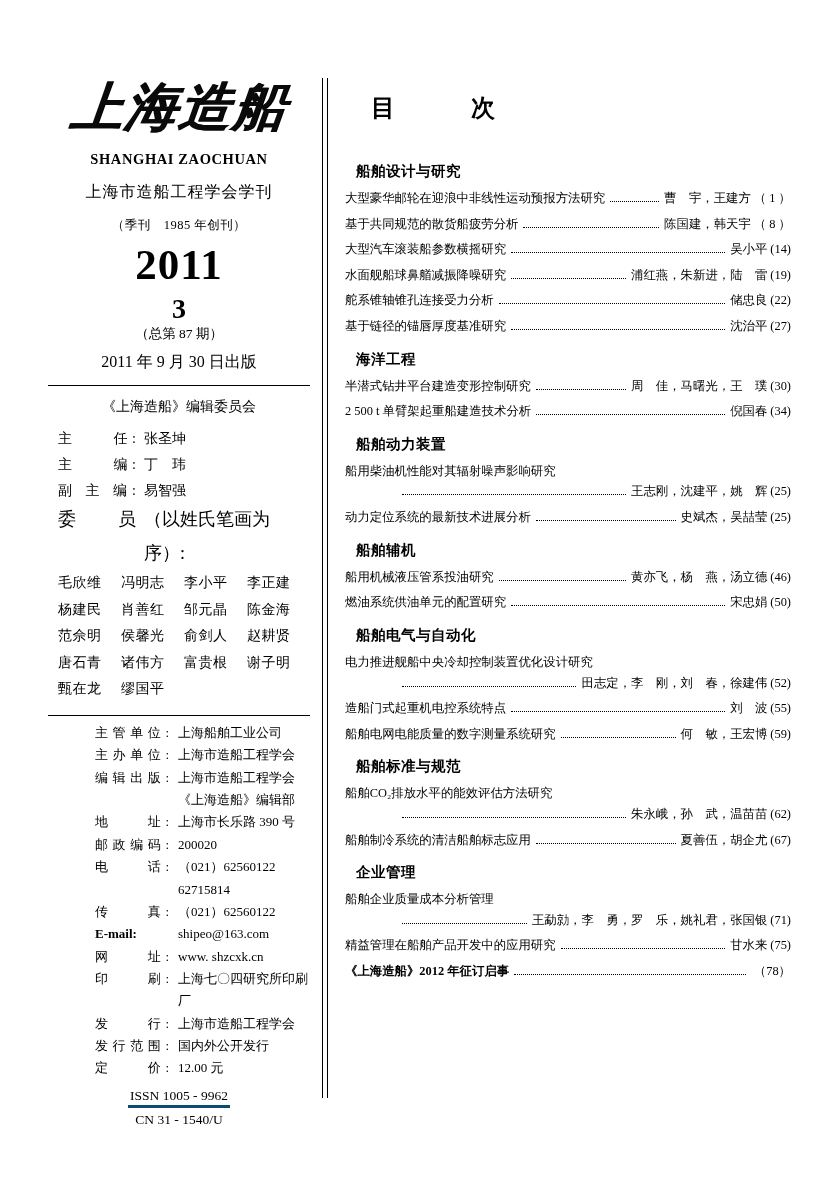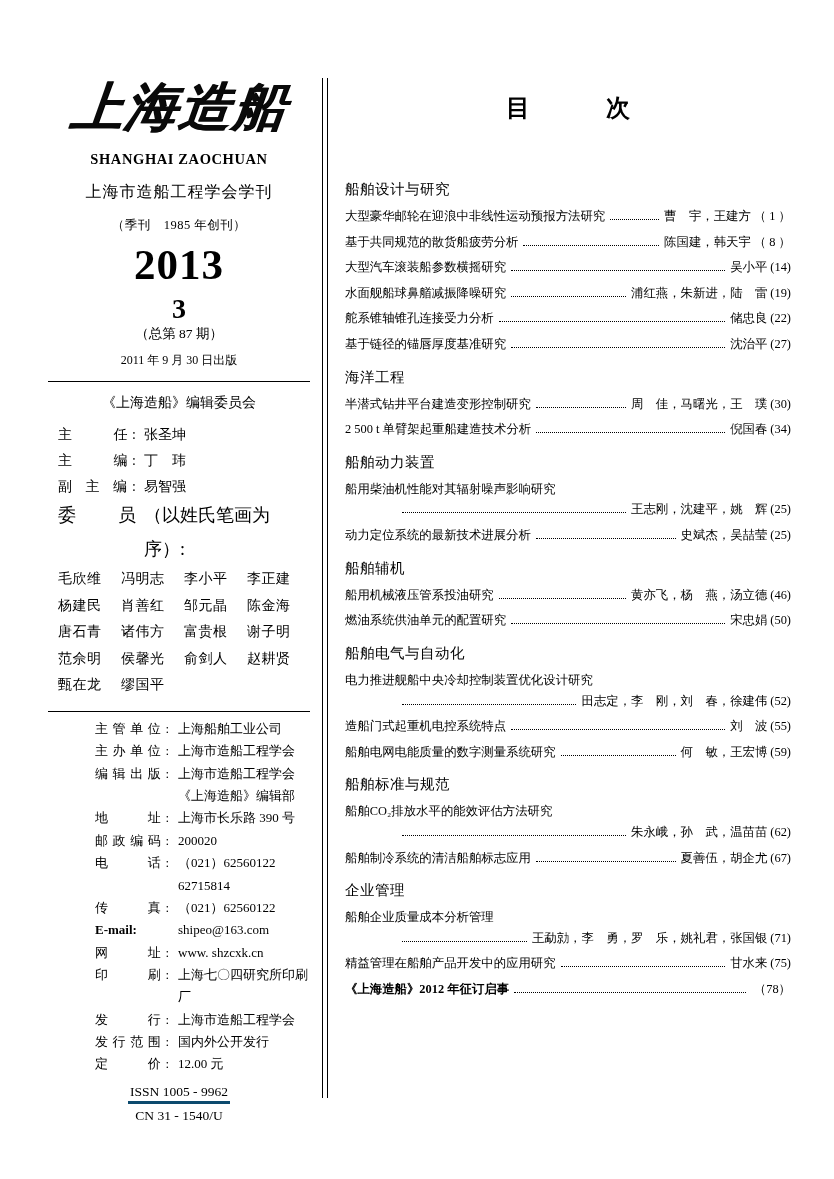--- a/index.html
+++ b/index.html
@@ -75,21 +75,21 @@
     font-size: 28px;
     font-weight: bold;
     margin-top: 4px;
   }
   .total-issue {
     text-align: center;
     font-size: 13.5px;
   }
   .pubdate {
     text-align: center;
-    font-size: 12px;
+    font-size: 16px;
     margin-top: 9px;
   }
   .rule {
     border: 0;
     border-top: 1px solid #000;
     margin: 12px 0 0 0;
     height: 0;
   }
   .board-title {
     text-align: center;
@@ -190,32 +190,31 @@
   
   .right-col {
     position: absolute;
     left: 345px;
     top: 92px;
     width: 446px;
   }
   .toc-title {
     font-size: 24px;
     font-weight: bold;
-    text-align: center;
     letter-spacing: 26px;
     padding-left: 26px;
-    margin-bottom: 56px;
+    margin-bottom: 38px;
   }
   .section {
     margin-bottom: 6px;
   }
   .section-head {
     font-size: 14.5px;
-    font-weight: normal;
-    margin: 14px 0 8px 0;
+    font-weight: bold;
+    margin: 14px 0 8px 11px;
     letter-spacing: 0.5px;
   }
   .entry {
     font-size: 12.4px;
     line-height: 1.5;
     margin-bottom: 7px;
     display: flex;
     align-items: baseline;
   }
   .entry .etitle {
@@ -256,21 +255,21 @@
 
   <div class="left-col">
 
     <div class="masthead">
       <div class="masthead-cn">上海造船</div>
       <div class="masthead-en">SHANGHAI ZAOCHUAN</div>
     </div>
 
     <div class="sub-title">上海市造船工程学会学刊</div>
     <div class="period">（季刊　1985 年创刊）</div>
-    <div class="year">2013</div>
+    <div class="year">2011</div>
     <div class="issue">3</div>
     <div class="total-issue">（总第 87 期）</div>
     <div class="pubdate">2011 年 9 月 30 日出版</div>
 
     <hr class="rule">
 
     <div class="board-title">《上海造船》编辑委员会</div>
 
     <div class="kv">
       <span class="k">主　　任:</span>
@@ -296,30 +295,30 @@
       <span>李小平</span>
       <span>李正建</span>
     </div>
     <div class="member-row">
       <span>杨建民</span>
       <span>肖善红</span>
       <span>邹元晶</span>
       <span>陈金海</span>
     </div>
     <div class="member-row">
+      <span>范佘明</span>
+      <span>侯馨光</span>
+      <span>俞剑人</span>
+      <span>赵耕贤</span>
+    </div>
+    <div class="member-row">
       <span>唐石青</span>
       <span>诸伟方</span>
       <span>富贵根</span>
       <span>谢子明</span>
-    </div>
-    <div class="member-row">
-      <span>范佘明</span>
-      <span>侯馨光</span>
-      <span>俞剑人</span>
-      <span>赵耕贤</span>
     </div>
     <div class="member-row">
       <span>甄在龙</span>
       <span>缪国平</span>
       <span></span>
       <span></span>
     </div>
 
     <hr class="rule">
 

